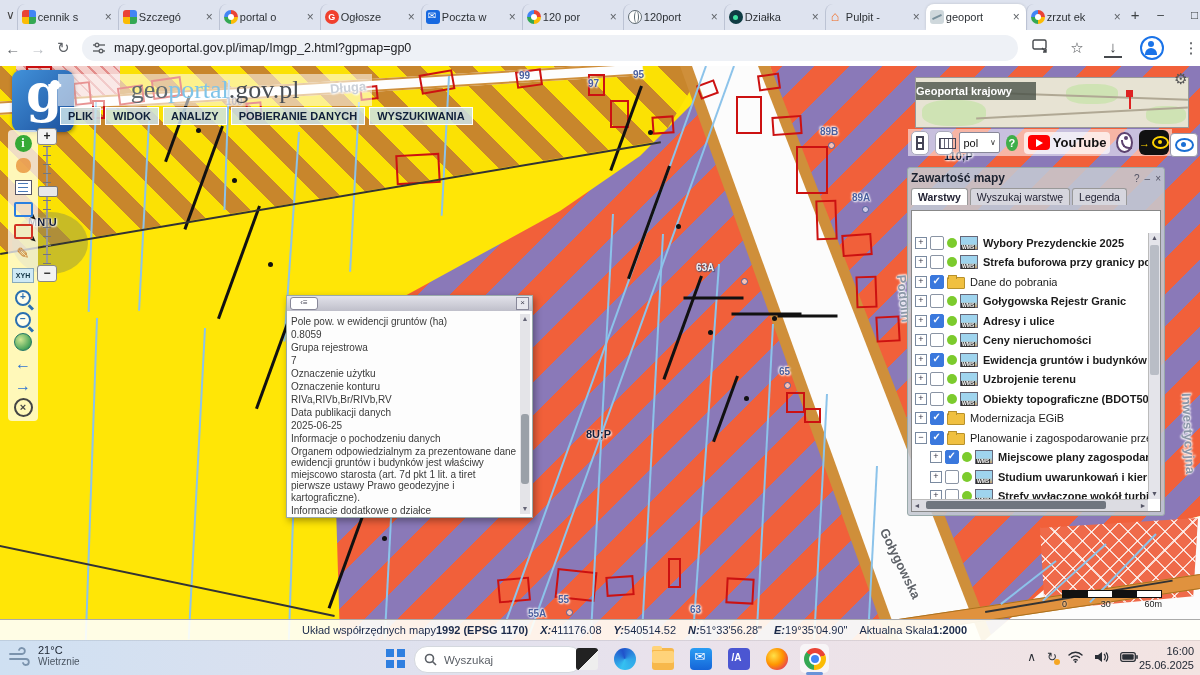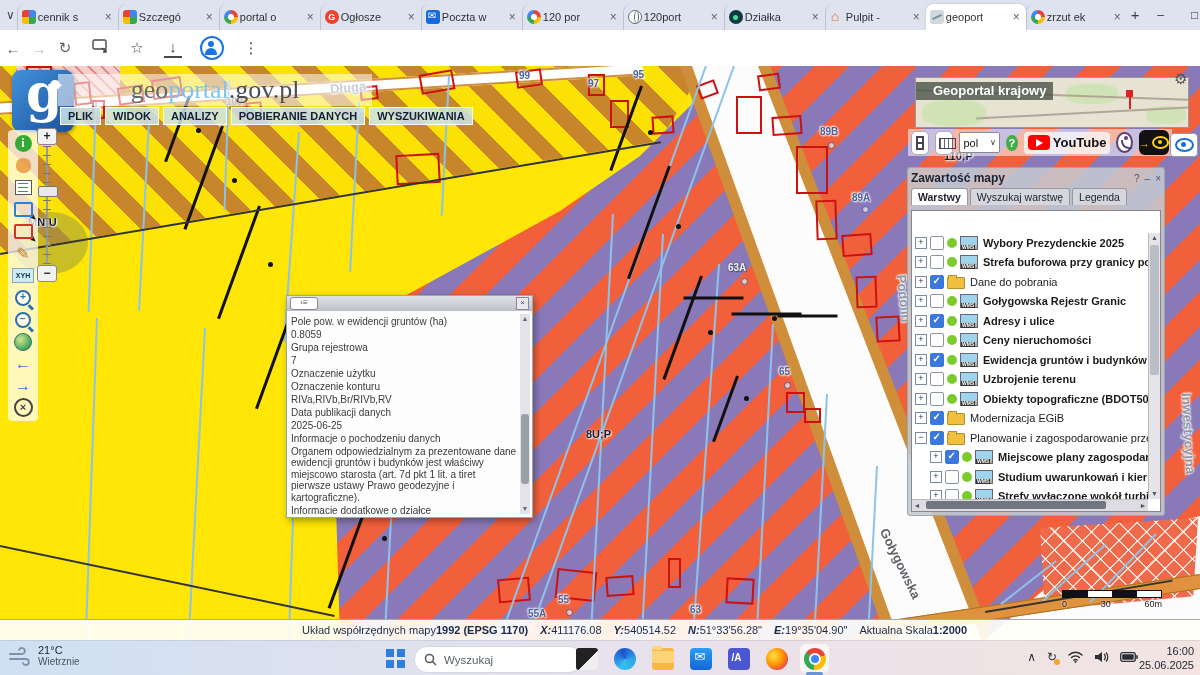--- a/index.html
+++ b/index.html
@@ -125,21 +125,21 @@
   #plistbtn{width:26px;height:11px;background:#fff;border:1px solid #889;border-radius:3px;font-size:8px;line-height:10px;color:#445;text-align:center;}
   #pclose{margin-left:auto;width:11px;height:11px;background:#e8e8ee;border:1px solid #889;font-size:8px;line-height:10px;text-align:center;color:#445;}
   #pbody{position:absolute;left:4px;right:15px;top:18px;bottom:3px;overflow:hidden;font-size:10px;color:#3a3a3a;line-height:11.5px;}
   .pline{margin:1.5px 0;}
   #pscroll{position:absolute;right:2px;top:18px;bottom:3px;width:10px;background:#e4e4e8;}
   #pscroll .sarr{height:10px;font-size:7px;text-align:center;color:#667;line-height:10px;}
   #pscroll .sthumb{position:absolute;left:1px;right:1px;top:100px;height:70px;background:#9aa0a8;border-radius:3px;}
   #pscroll .sarr.dn{position:absolute;bottom:0;left:0;right:0;}
   
   #minimap{position:absolute;left:915px;top:11px;width:272px;height:49px;background:#e7e3d3;border:1px solid #999;overflow:hidden;}
-  #mmlabel{position:absolute;left:0;top:4px;width:120px;height:18px;background:rgba(70,80,70,.78);color:#fff;font-size:13px;font-weight:bold;line-height:18px;padding-left:17px;}
+  #mmlabel{position:absolute;left:0;top:4px;width:120px;height:18px;background:rgba(70,80,70,.78);color:#fff;font-size:11px;font-weight:bold;line-height:18px;padding-left:0;}
   .mmgreen{position:absolute;background:#cfe3b4;border-radius:40%;}
   .mmroad{position:absolute;background:#b0a894;height:2px;}
   #mmpin{position:absolute;left:210px;top:12px;width:7px;height:7px;background:#d22;}
   #mmpin::after{content:"";position:absolute;left:3px;top:7px;width:1.5px;height:12px;background:#d22;}
   
   #trrow{position:absolute;left:908px;top:63px;width:258px;height:27px;background:rgba(252,252,254,.55);display:flex;align-items:center;gap:6px;padding:0 3px;}
   .trbtn{width:22px;height:22px;background:#fff;border:1px solid #aab;border-radius:5px;position:relative;}
   .trbtn.grid::after{content:"";position:absolute;inset:4px;background:repeating-linear-gradient(0deg,#445 0 2px,transparent 2px 6px),repeating-linear-gradient(90deg,#445 0 2px,transparent 2px 6px);}
   .trbtn.unc::after{content:"";position:absolute;left:3px;top:6px;width:15px;height:9px;border:1px solid #445;background:repeating-linear-gradient(90deg,#667 0 1.5px,transparent 1.5px 4px);}
   #langsel{width:44px;height:19px;background:#fff;border:1px solid #889;border-radius:2px;font-size:11px;color:#111;display:flex;align-items:center;padding:0 3px;}
@@ -312,20 +312,31 @@
     <span>–</span>
     <span>□</span>
 
   </div>
 </div>
 
 <div id="toolbar">
   <span class="navbtn">←</span>
   <span class="navbtn dis">→</span>
   <span class="navbtn">↻</span>
+  <div id="urlpill">
+    <svg class="tune" viewBox="0 0 14 14">
+          <g stroke="#5f6368" stroke-width="1.4" fill="none">
+            <line x1="1" y1="4" x2="13" y2="4"></line>
+            <line x1="1" y1="10" x2="13" y2="10"></line>
+            <circle cx="5" cy="4" r="1.8" fill="#fff"></circle>
+            <circle cx="9" cy="10" r="1.8" fill="#fff"></circle>
+          </g>
+        </svg>
+    <span id="urltext">mapy.geoportal.gov.pl/imap/Imgp_2.html?gpmap=gp0</span>
+  </div>
   <div class="abicons">
     <span class="aic">
       <svg width="17" height="15" viewBox="0 0 17 15">
             <rect x="1" y="1" width="13" height="9" rx="1.5" fill="none" stroke="#46494d" stroke-width="1.4"></rect>
             <path d="M10 9 l4 4 M14 10 v3 h-3" stroke="#46494d" stroke-width="1.4" fill="none"></path>
           </svg>
     </span>
     <span class="aic">☆</span>
     <span class="aic dl">↓</span>
     <span class="avatar"></span>
@@ -432,21 +443,21 @@
         <div class="bndline" style="left: 985px; top: 545px; width: 190px; height: 2px; transform: rotate(-9.5deg);"></div>
       </div>
   <div id="mlabels">
 
   <div class="ml pl" style="left: 519px; top: 4px;">99</div>
         <div class="ml pl" style="left: 588px; top: 12px;">97</div>
         <div class="ml pl" style="left: 633px; top: 3px;">95</div>
         <div class="ml pl dim" style="left: 226px; top: 30px;">100</div>
         <div class="ml pl" style="left: 820px; top: 60px;">89B</div>
         <div class="ml pl" style="left: 852px; top: 126px;">89A</div>
-        <div class="ml pl lt" style="left: 728px; top: 196px;">63A</div>
+        <div class="ml pl lt" style="left: 696px; top: 196px;">63A</div>
         <div class="ml pl" style="left: 779px; top: 300px;">65</div>
         <div class="ml zl" style="left: 586px; top: 362px;">8U;P</div>
         <div class="ml zl" style="left: 944px; top: 84px;">110;P</div>
         <div class="ml zl" style="left: 28px; top: 150px;">MN;U</div>
         <div class="ml pl" style="left: 558px; top: 528px;">55</div>
         <div class="ml pl" style="left: 528px; top: 542px;">55A</div>
         <div class="ml pl" style="left: 690px; top: 538px;">63</div>
         <div class="ml st" style="left: 330px; top: 14px; transform: rotate(-5deg);">Długa</div>
         <div class="ml st" style="left: 880px; top: 225px; transform: rotate(84deg);">Podolin</div>
         <div class="ml st dk" style="left: 862px; top: 490px; transform: rotate(64deg);">Gołygowska</div>

